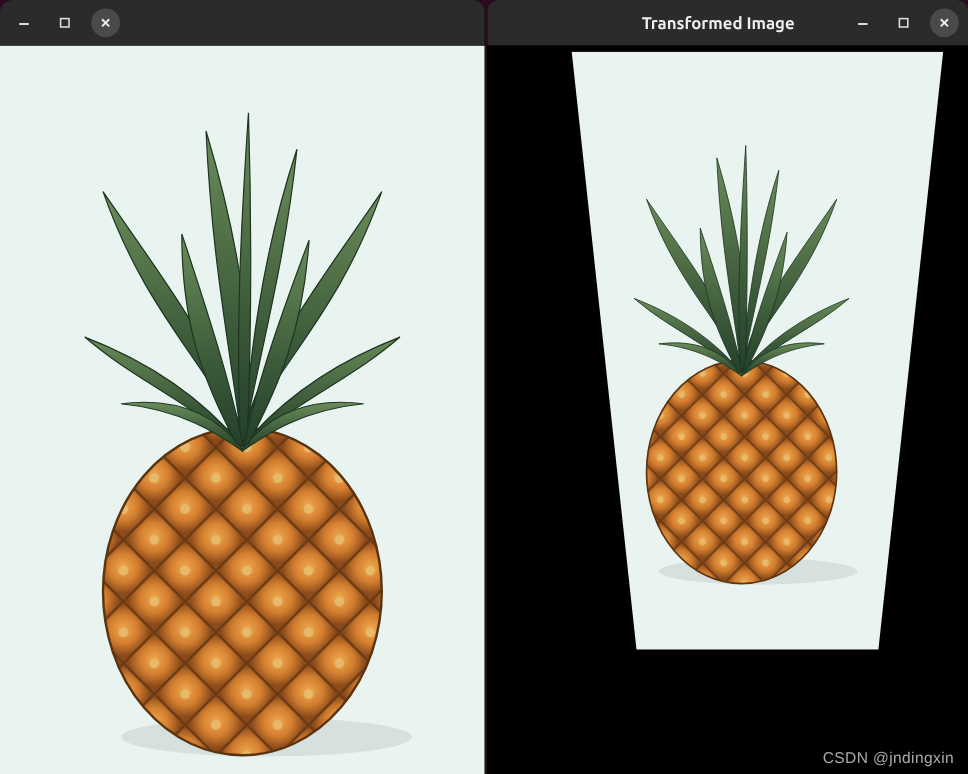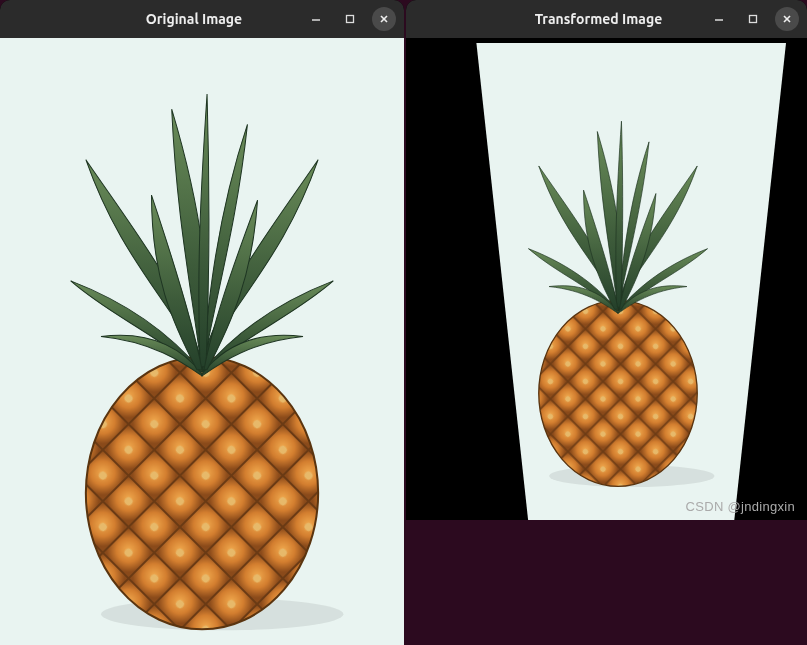--- a/index.html
+++ b/index.html
@@ -24,21 +24,21 @@
     .window-left {
       left: 0;
       top: 0;
       width: 404px;
       height: 645px;
     }
     .window-right {
       left: 406px;
       top: 0;
       width: 401px;
-      height: 520px;
+      height: 645px;
     }
     .titlebar {
       height: 38px;
       background: #2b2b2b;
       display: flex;
       align-items: center;
       padding: 0 8px;
       position: relative;
     }
     .window-title {
@@ -122,21 +122,20 @@
       font-size: 13px;
       font-family: Liberation Sans, sans-serif;
       letter-spacing: 0.3px;
     }
   </style>
 </head>
 <body>
 
 <div class="window window-left">
   <div class="titlebar">
-    <div class="window-title">Original Image</div>
     <div class="window-controls">
       <div class="win-btn">
         <svg viewBox="0 0 12 12">
             <line x1="2" y1="7" x2="10" y2="7" stroke="#ddd" stroke-width="1.5"></line>
           </svg>
       </div>
       <div class="win-btn">
         <svg viewBox="0 0 12 12">
             <rect x="2.5" y="2.5" width="7" height="7" fill="none" stroke="#ddd" stroke-width="1.3"></rect>
           </svg>

